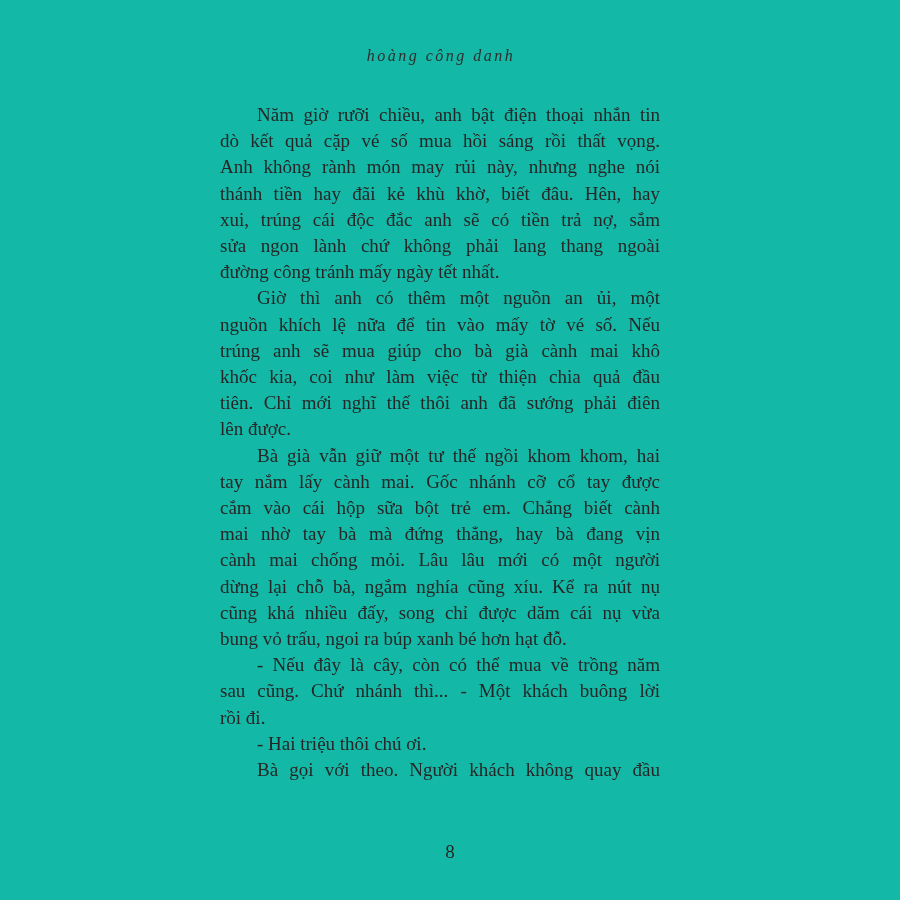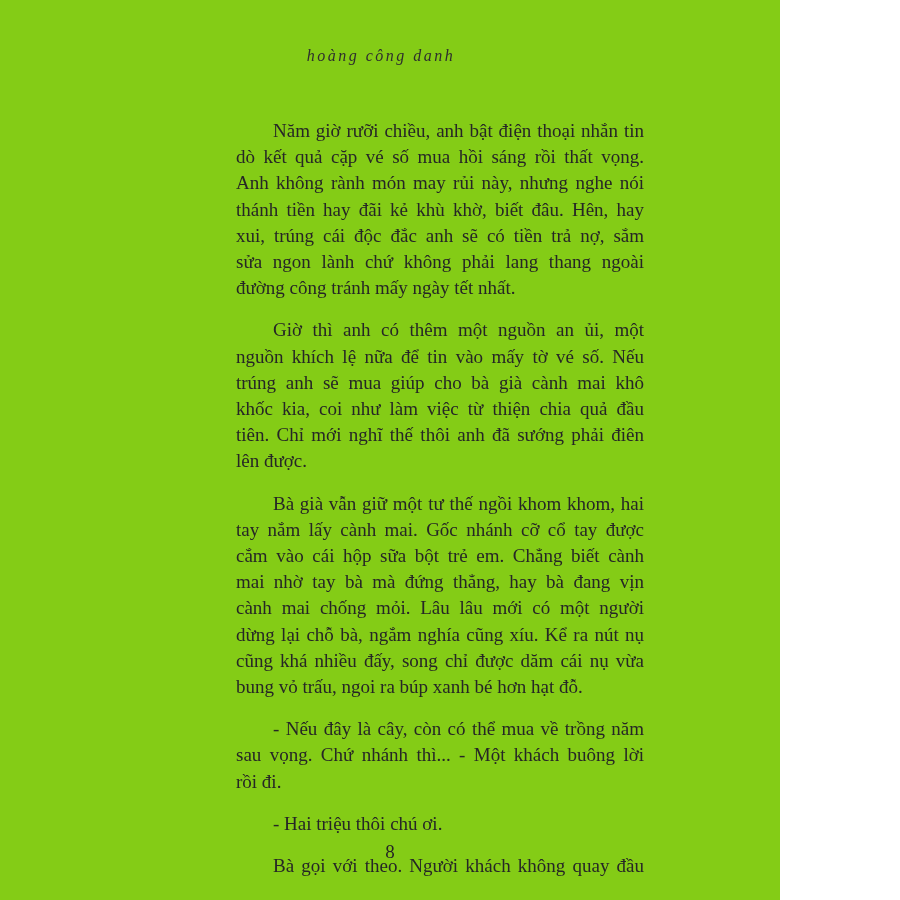--- a/index.html
+++ b/index.html
@@ -2,23 +2,23 @@
 <html><head>
 <meta charset="utf-8">
 <style>
   html, body {
     margin: 0;
     padding: 0;
     background: #ffffff;
   }
   .page {
     position: relative;
-    width: 780px;
+    width: 900px;
     height: 900px;
-    background: #84cc16;
+    background: #14b8a6;
     font-family: "Liberation Serif", "DejaVu Serif", serif;
     color: #262626;
     overflow: hidden;
   }
   .running-header {
     position: absolute;
     top: 47px;
     left: 0;
     right: 18px;
     text-align: center;
@@ -28,21 +28,21 @@
     color: #2e2e2e;
   }
   .text-block {
     position: absolute;
     left: 220px;
     top: 102px;
     width: 440px;
     font-size: 19px;
     line-height: 26.2px;
   }
-  .paragraph { margin: 16px; }
+  .paragraph { margin: 0; }
   .line {
     text-align: justify;
     text-align-last: justify;
     white-space: normal;
   }
   .line.last {
     text-align-last: left;
   }
   .line.indent {
     text-indent: 37px;
@@ -86,21 +86,21 @@
         <div class="line">tay nắm lấy cành mai. Gốc nhánh cỡ cổ tay được</div>
         <div class="line">cắm vào cái hộp sữa bột trẻ em. Chẳng biết cành</div>
         <div class="line">mai nhờ tay bà mà đứng thẳng, hay bà đang vịn</div>
         <div class="line">cành mai chống mỏi. Lâu lâu mới có một người</div>
         <div class="line">dừng lại chỗ bà, ngắm nghía cũng xíu. Kể ra nút nụ</div>
         <div class="line">cũng khá nhiều đấy, song chỉ được dăm cái nụ vừa</div>
         <div class="line last">bung vỏ trấu, ngoi ra búp xanh bé hơn hạt đỗ.</div>
       </div>
       <div class="paragraph">
         <div class="line indent">- Nếu đây là cây, còn có thể mua về trồng năm</div>
-        <div class="line">sau vọng. Chứ nhánh thì... - Một khách buông lời</div>
+        <div class="line">sau cũng. Chứ nhánh thì... - Một khách buông lời</div>
         <div class="line last">rồi đi.</div>
       </div>
       <div class="paragraph">
         <div class="line last indent">- Hai triệu thôi chú ơi.</div>
       </div>
       <div class="paragraph">
         <div class="line indent">Bà gọi với theo. Người khách không quay đầu</div>
       </div>
     </div>
 

